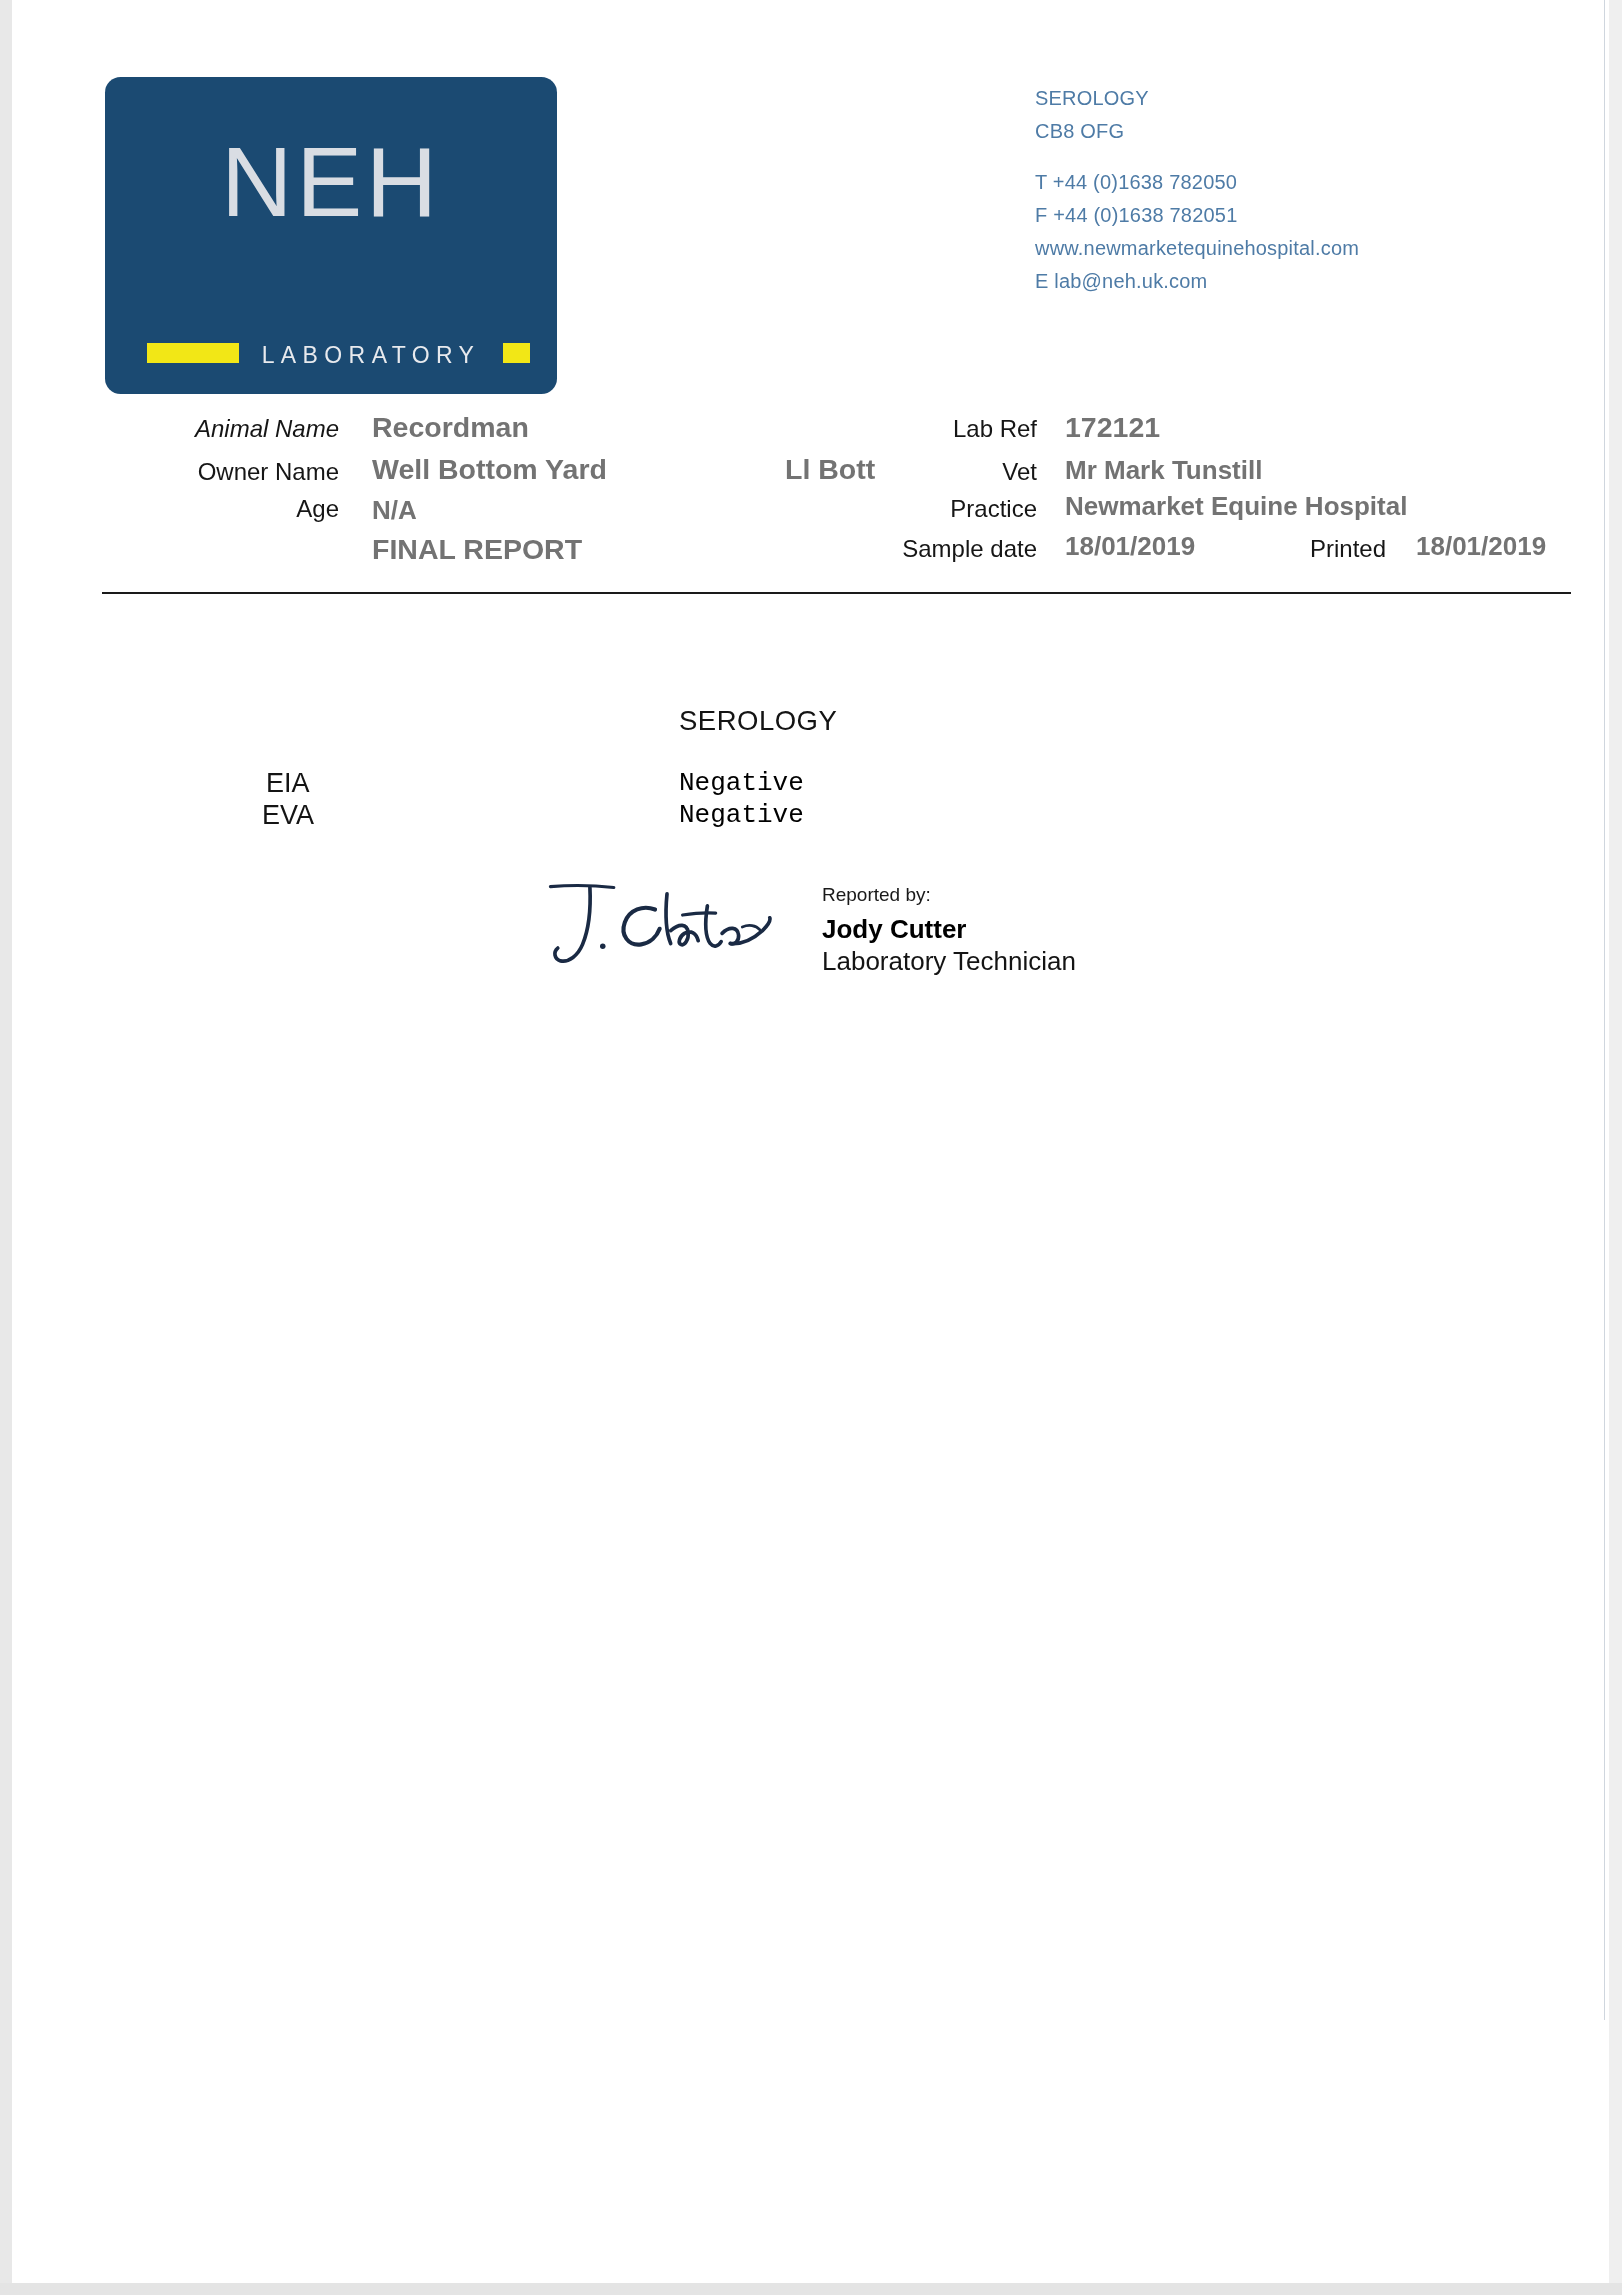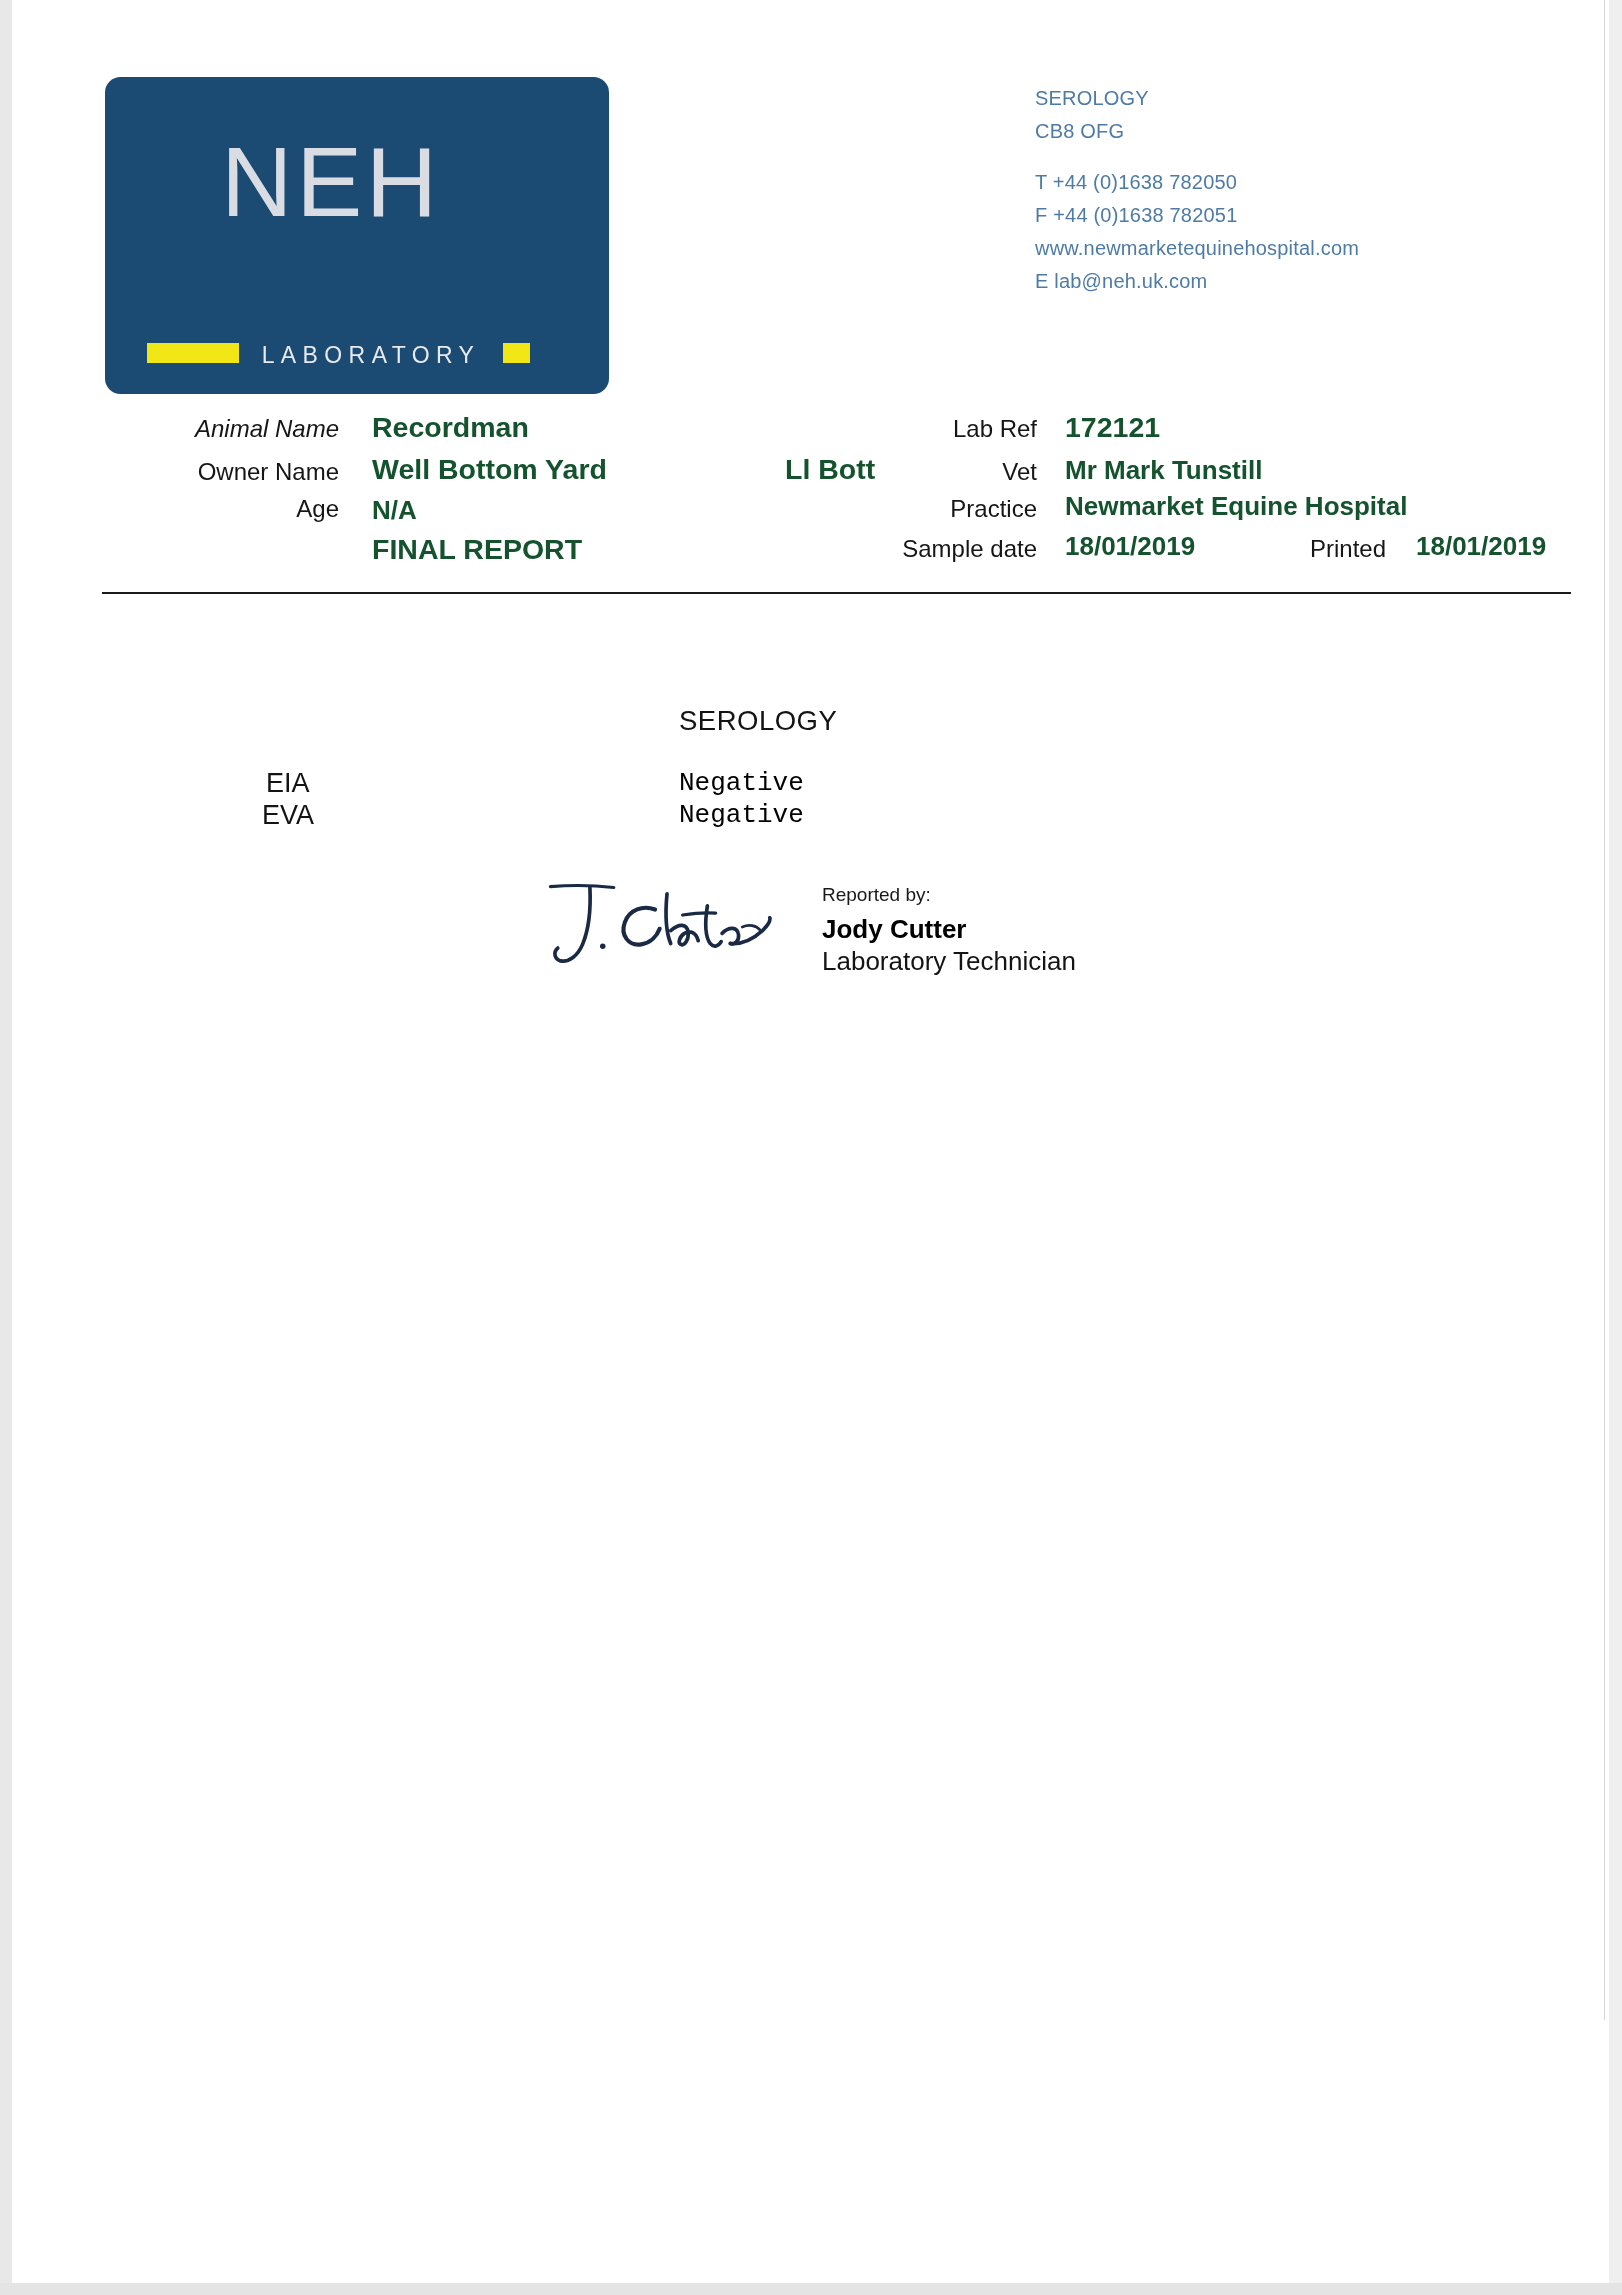--- a/index.html
+++ b/index.html
@@ -41,21 +41,21 @@
     left: 1604px; top: 0;
     width: 1.4px; height: 2020px;
     background: #cfd6de;
   }
 
   
   .logo {
     position: absolute;
     left: 105px;
     top: 77px;
-    width: 504px;
+    width: 452px;
     height: 317px;
     background: #1b4a72;
     border-radius: 15.6px;
   }
   .logo-neh {
     position: absolute;
     left: 27.5px;
     top: 55px;
     width: 397px;
     text-align: center;
@@ -121,21 +121,21 @@
     position: absolute;
     font-size: 24px;
     color: #161616;
     text-align: right;
     white-space: nowrap;
   }
   .val {
     position: absolute;
     font-size: 26px;
     font-weight: bold;
-    color: #14532d;
+    color: #737373;
     white-space: nowrap;
   }
   .val-big {
     font-size: 28.5px;
   }
 
   .hr {
     position: absolute;
     left: 102px;
     top: 592px;

